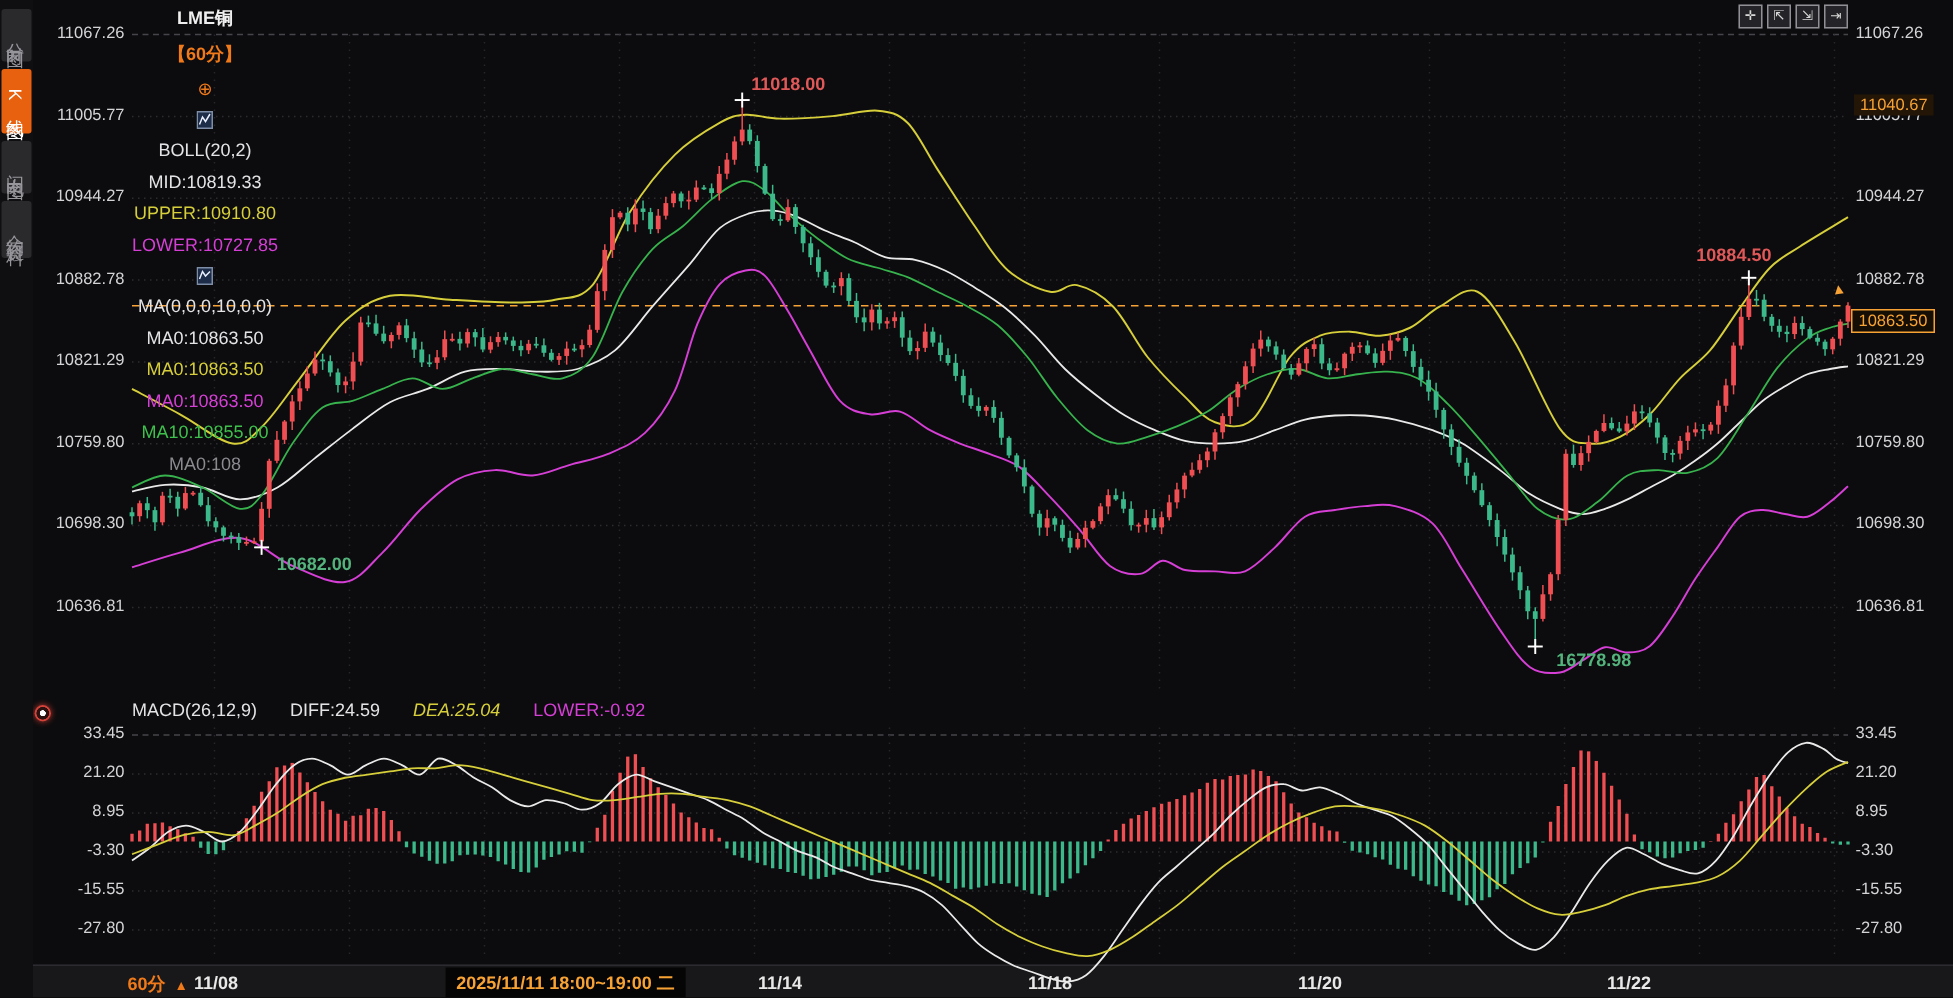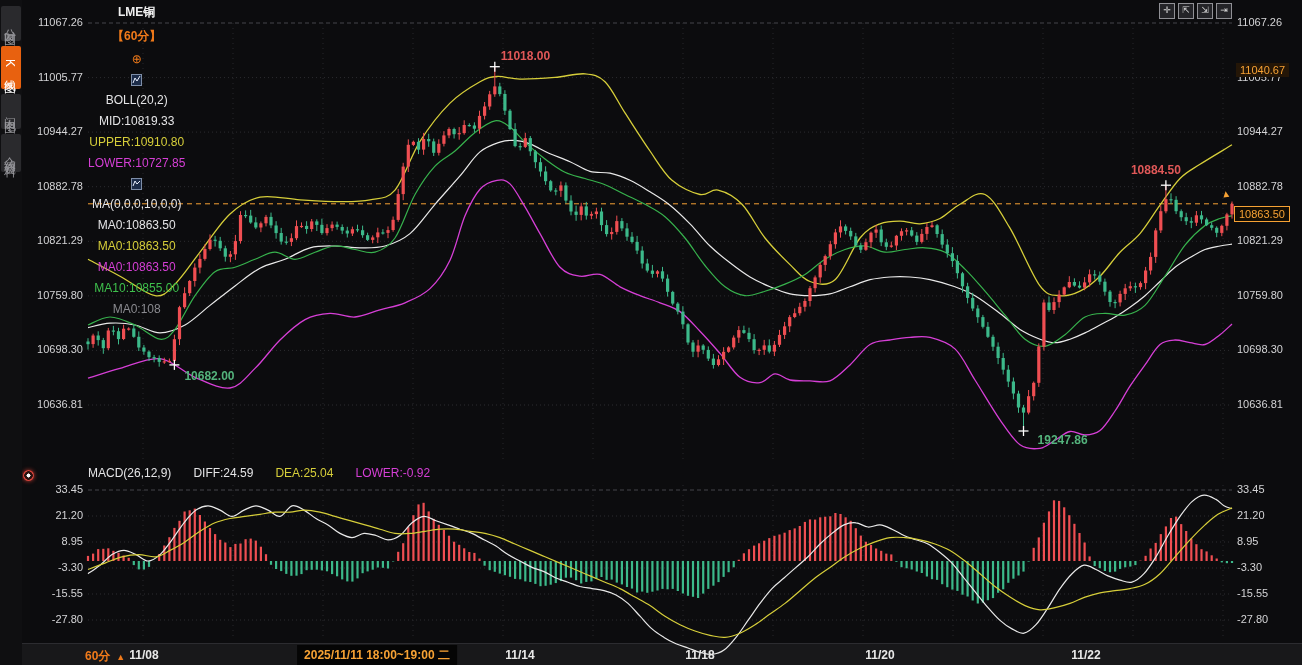--- a/index.html
+++ b/index.html
@@ -868,38 +868,38 @@
       <span class="axis-label rgt" style="top: 561px;">-3.30</span>
       <span class="axis-label lft" style="top: 587px;">-15.55</span>
       <span class="axis-label rgt" style="top: 587px;">-15.55</span>
       <span class="axis-label lft" style="top: 613px;">-27.80</span>
       <span class="axis-label rgt" style="top: 613px;">-27.80</span>
     </div>
   <div class="lbl-layer" id="ann-layer">
       <span class="ann" style="left: 500.756px; top: 48.7155px; color: rgb(224, 88, 88);">11018.00</span>
       <span class="ann" style="left: 184.436px; top: 368.896px; color: rgb(84, 179, 124);">10682.00</span>
       <span class="ann" style="left: 1130.9px; top: 163.189px; color: rgb(224, 88, 88);">10884.50</span>
-      <span class="ann" style="left: 1037.54px; top: 433.011px; color: rgb(84, 179, 124);">19247.86</span>
+      <span class="ann" style="left: 1037.54px; top: 433.011px; color: rgb(84, 179, 124);">16778.98</span>
       <span class="tick" style="left: 144px;">11/08</span>
       <span class="tick hl" style="left: 377px;">2025/11/11 18:00~19:00 二</span>
       <span class="tick" style="left: 520px;">11/14</span>
       <span class="tick" style="left: 700px;">11/18</span>
       <span class="tick" style="left: 880px;">11/20</span>
       <span class="tick" style="left: 1058px; margin-left: 28px;">11/22</span>
     </div>
 
   <div class="badge-high" id="badge-high" style="top: 63px;">11040.67</div>
   <div class="badge-last" id="badge-last" style="top: 205.825px;">10863.50</div>
   <div class="cursor-ptr">▲</div>
 
   <div class="macd-dot"></div>
   <div class="macd-hdr">
     <span style="color: rgb(228, 228, 230);">MACD(26,12,9)</span>
     <span style="color: rgb(228, 228, 230);">DIFF:24.59</span>
-    <span style="color: rgb(214, 206, 58);">DEA:25.04</span>
+    <span style="color: rgb(214, 206, 58); font-style: italic;">DEA:25.04</span>
     <span style="color: rgb(214, 63, 214);">LOWER:-0.92</span>
   </div>
 
   <div class="period-btn">
     <span style="color: rgb(240, 122, 26);">60分</span><span class="arr" style="color: rgb(240, 122, 26);">▲</span>
   </div>
 
 </div>
 
 </body></html>

